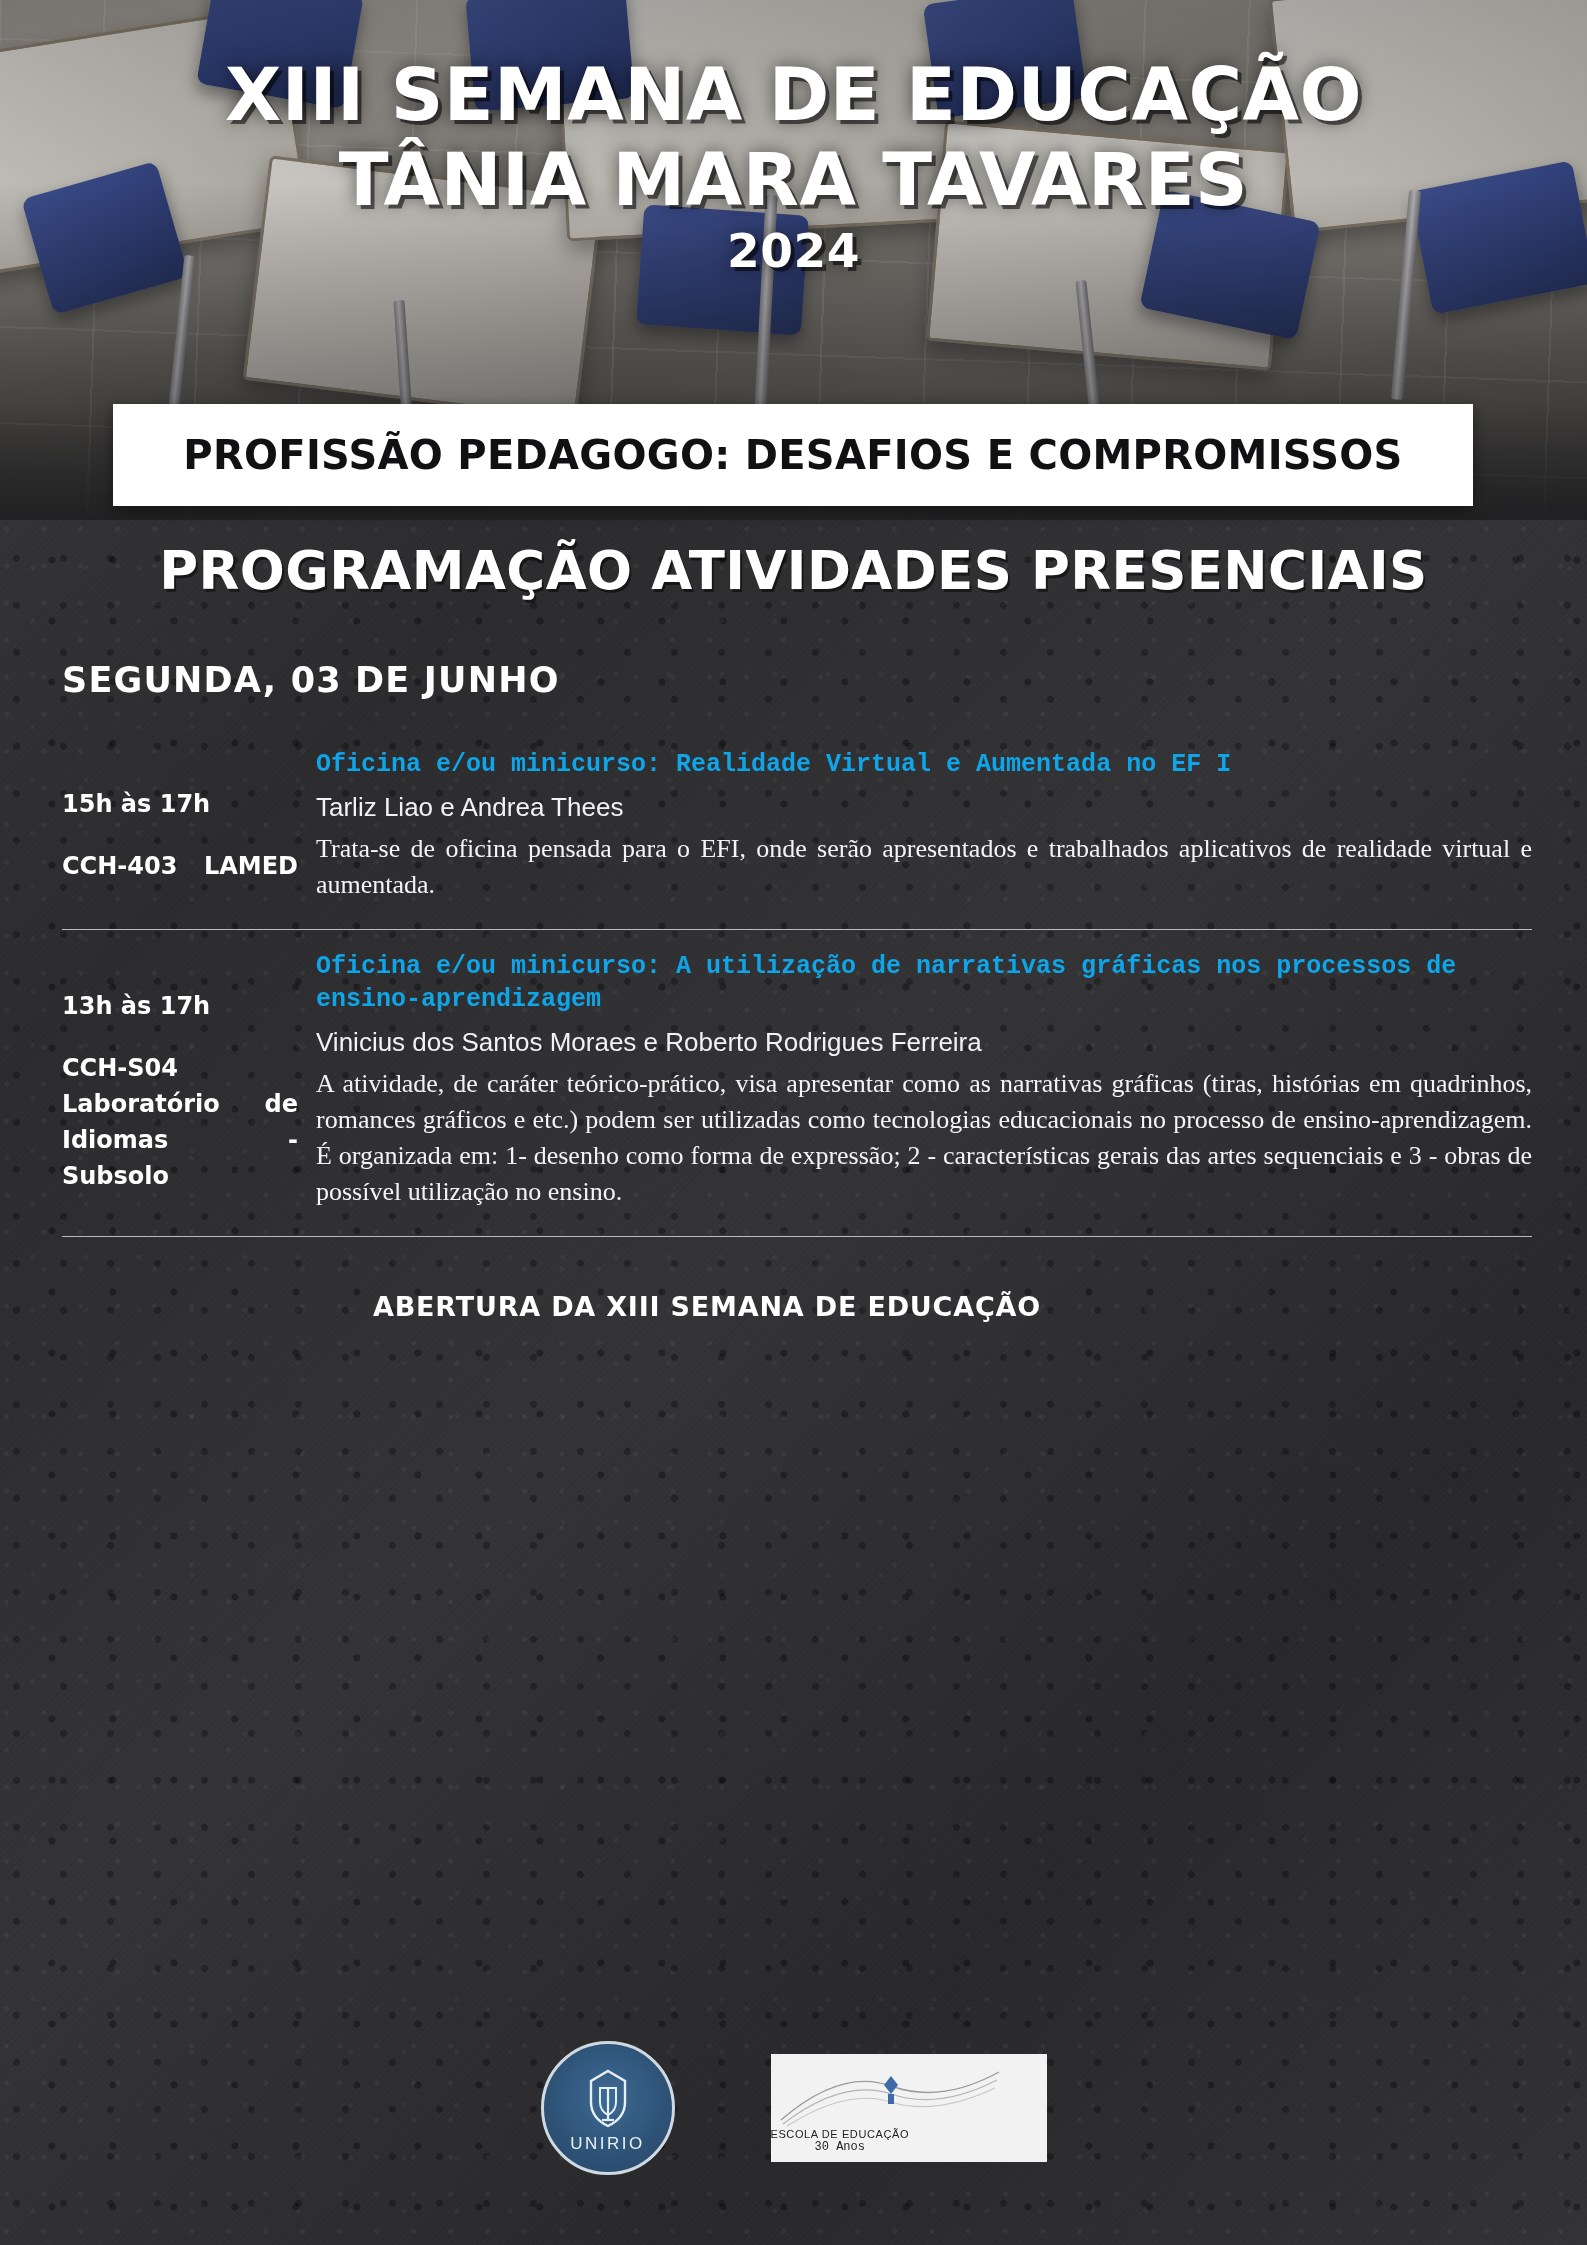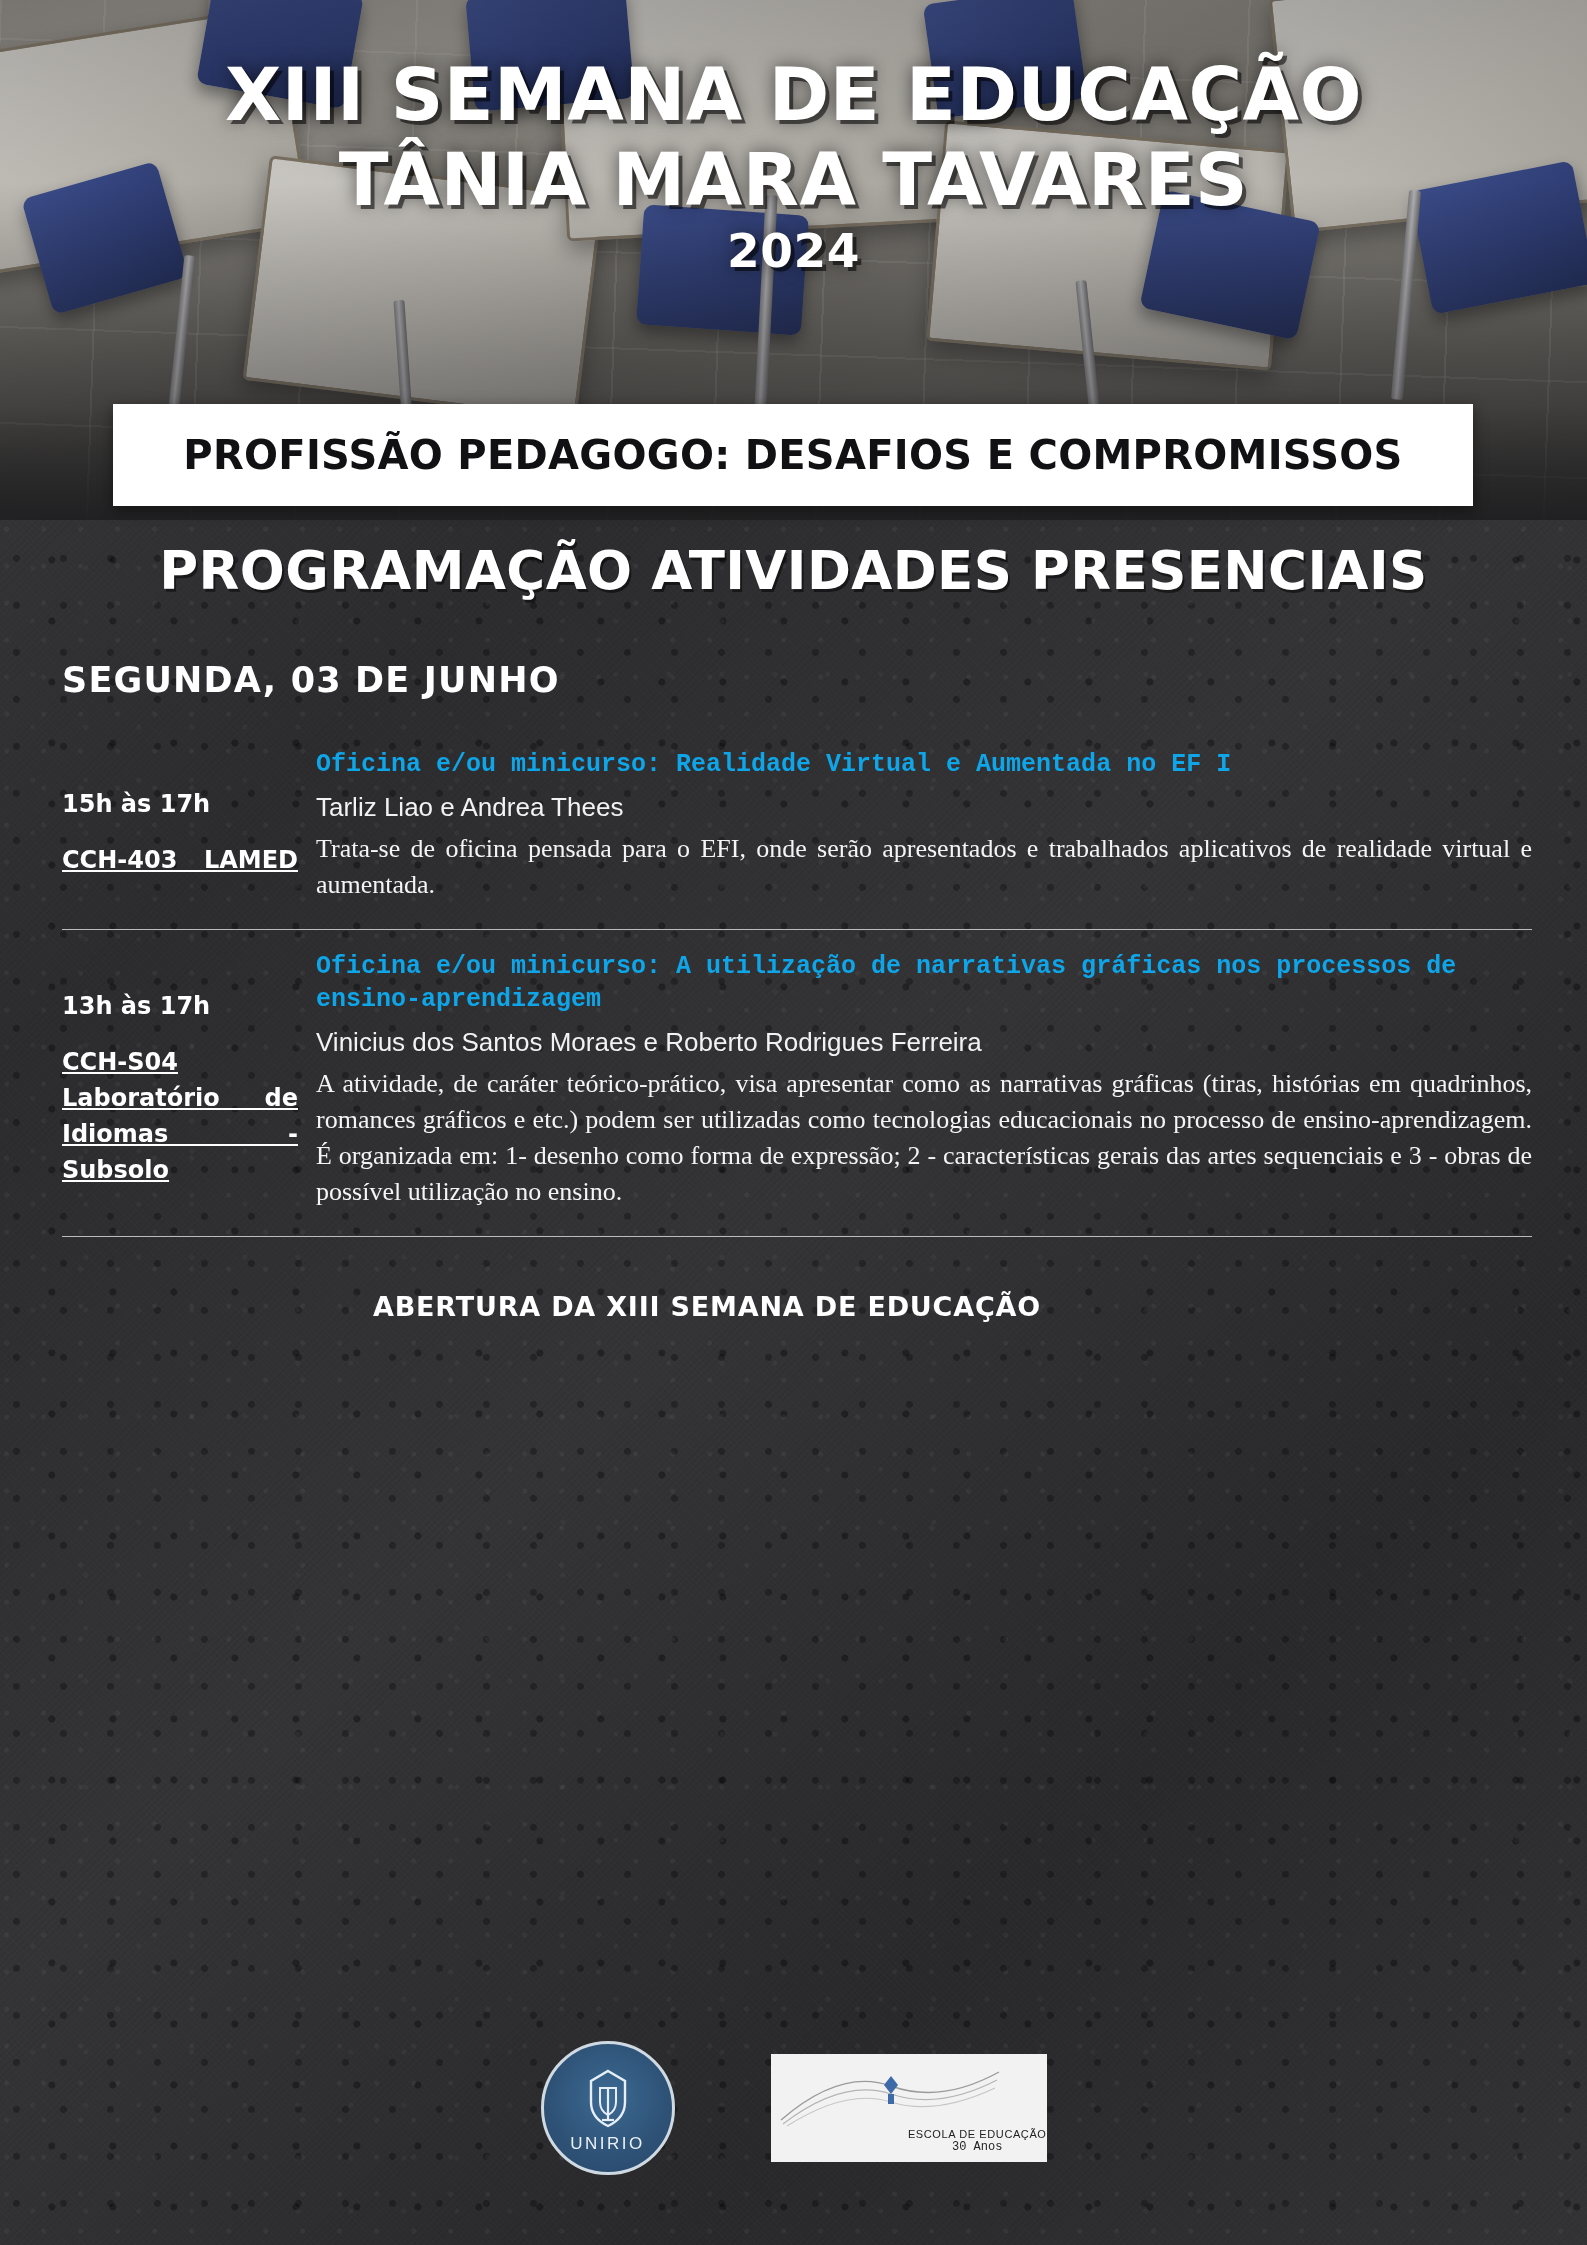--- a/index.html
+++ b/index.html
@@ -177,25 +177,24 @@
     flex: 0 0 248px;
     font-family: "DejaVu Sans", sans-serif;
     font-weight: bold;
     font-size: 24px;
     line-height: 1.5;
     color: #ffffff;
     padding-top: 38px;
   }
   .entry .meta .place {
     display: block;
-    margin-top: 20px;
+    margin-top: 26px;
     text-align: justify;
     text-align-last: justify;
     max-width: 236px;
-    text-decoration: underline;
   }
   .entry .body {
     flex: 1 1 auto;
     padding-left: 6px;
   }
   .entry .course {
     font-family: Liberation Mono, monospace;
     font-weight: bold;
     font-size: 25px;
     line-height: 1.35;
@@ -282,21 +281,21 @@
     color: #eaf1f7;
     margin-bottom: 18px;
   }
   .escola-logo {
     width: 276px;
     height: 108px;
     background: #f2f2f2;
     position: relative;
     display: flex;
     align-items: flex-end;
-    justify-content: flex-end;
+    justify-content: flex-start;
     overflow: hidden;
   }
   .escola-logo .arcs {
     position: absolute;
     top: 8px; left: 0;
     width: 238px; height: 66px;
   }
   .escola-logo .caption {
     position: relative;
     text-align: center;

